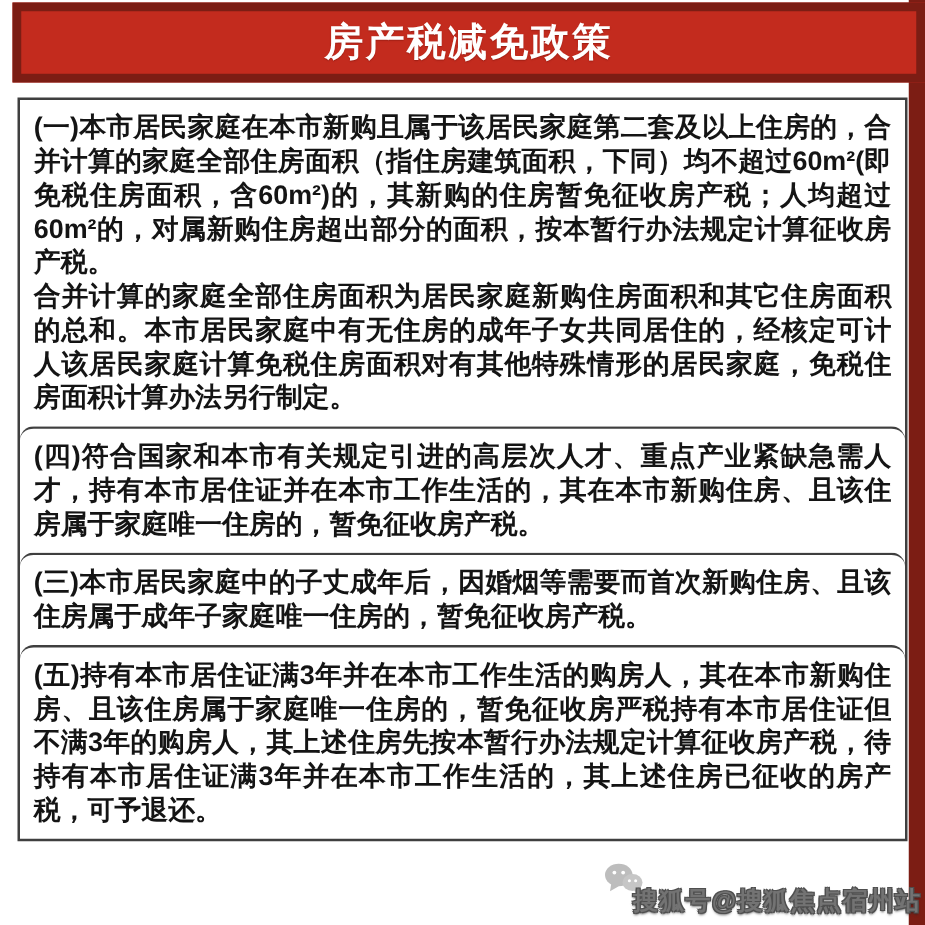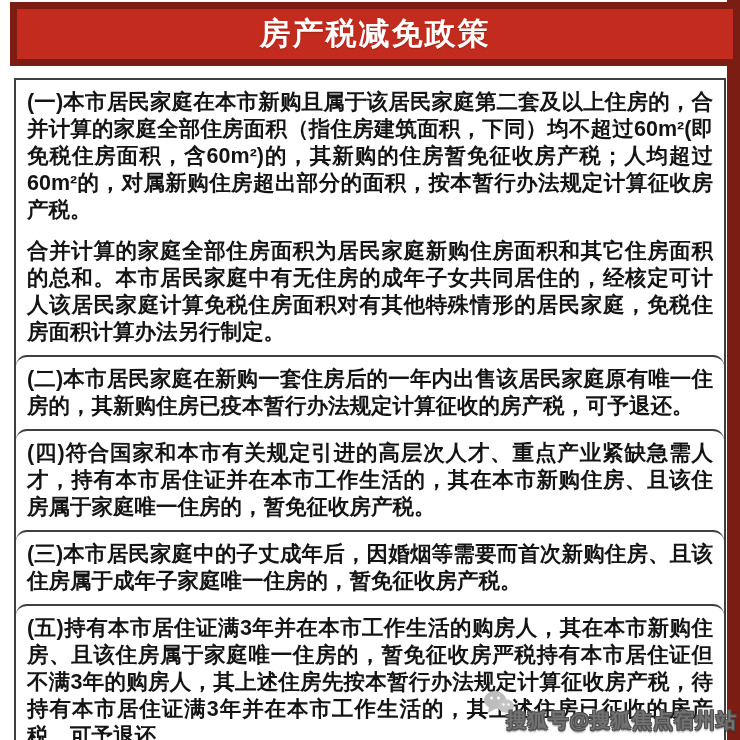--- a/index.html
+++ b/index.html
@@ -30,21 +30,21 @@
     border:2px solid #3f3f3f;background:#ffffff;z-index:2;
   }
   .row{
     padding:9px 11px;border-top:2px solid #3f3f3f;border-radius:11px;
   }
   .row:first-child{border-top:none;}
   .row p{
     margin:0;font-size:21.5px;line-height:27px;font-weight:600;
     color:#141414;text-align:justify;
   }
-  .row p.second{margin-top:14px;}
+  .row p.second{}
   .watermark{
     position:absolute;left:483px;top:690px;z-index:3;
     display:flex;align-items:center;gap:9px;
     color:#c3c3c3;font-size:23px;font-weight:600;white-space:nowrap;
   }
   .wm-icon{display:inline-flex;align-items:center;}
   .sohu{
     position:absolute;right:3px;top:707px;z-index:4;
     font-size:20px;font-weight:bold;color:#737373;letter-spacing:1px;white-space:nowrap;
     text-shadow:
@@ -61,23 +61,20 @@
   <div class="right-strip"></div>
 
   <div class="header">
     <div class="title">房产税减免政策</div>
   </div>
 
   <div class="content">
     <section class="row">
       <p>(一)本市居民家庭在本市新购且属于该居民家庭第二套及以上住房的，合并计算的家庭全部住房面积（指住房建筑面积，下同）均不超过60m²(即免税住房面积，含60m²)的，其新购的住房暂免征收房产税；人均超过60m²的，对属新购住房超出部分的面积，按本暂行办法规定计算征收房产税。</p>
       <p class="second">合并计算的家庭全部住房面积为居民家庭新购住房面积和其它住房面积的总和。本市居民家庭中有无住房的成年子女共同居住的，经核定可计人该居民家庭计算免税住房面积对有其他特殊情形的居民家庭，免税住房面积计算办法另行制定。</p>
-    </section>
-    <section class="row">
-      <p>(二)本市居民家庭在新购一套住房后的一年内出售该居民家庭原有唯一住房的，其新购住房已疫本暂行办法规定计算征收的房产税，可予退还。</p>
     </section>
     <section class="row">
       <p>(四)符合国家和本市有关规定引进的高层次人才、重点产业紧缺急需人才，持有本市居住证并在本市工作生活的，其在本市新购住房、且该住房属于家庭唯一住房的，暂免征收房产税。</p>
     </section>
     <section class="row">
       <p>(三)本市居民家庭中的子丈成年后，因婚烟等需要而首次新购住房、且该住房属于成年子家庭唯一住房的，暂免征收房产税。</p>
     </section>
     <section class="row">
       <p>(五)持有本市居住证满3年并在本市工作生活的购房人，其在本市新购住房、且该住房属于家庭唯一住房的，暂免征收房严税持有本市居住证但不满3年的购房人，其上述住房先按本暂行办法规定计算征收房产税，待持有本市居住证满3年并在本市工作生活的，其上述住房已征收的房产税，可予退还。</p>
     </section>

